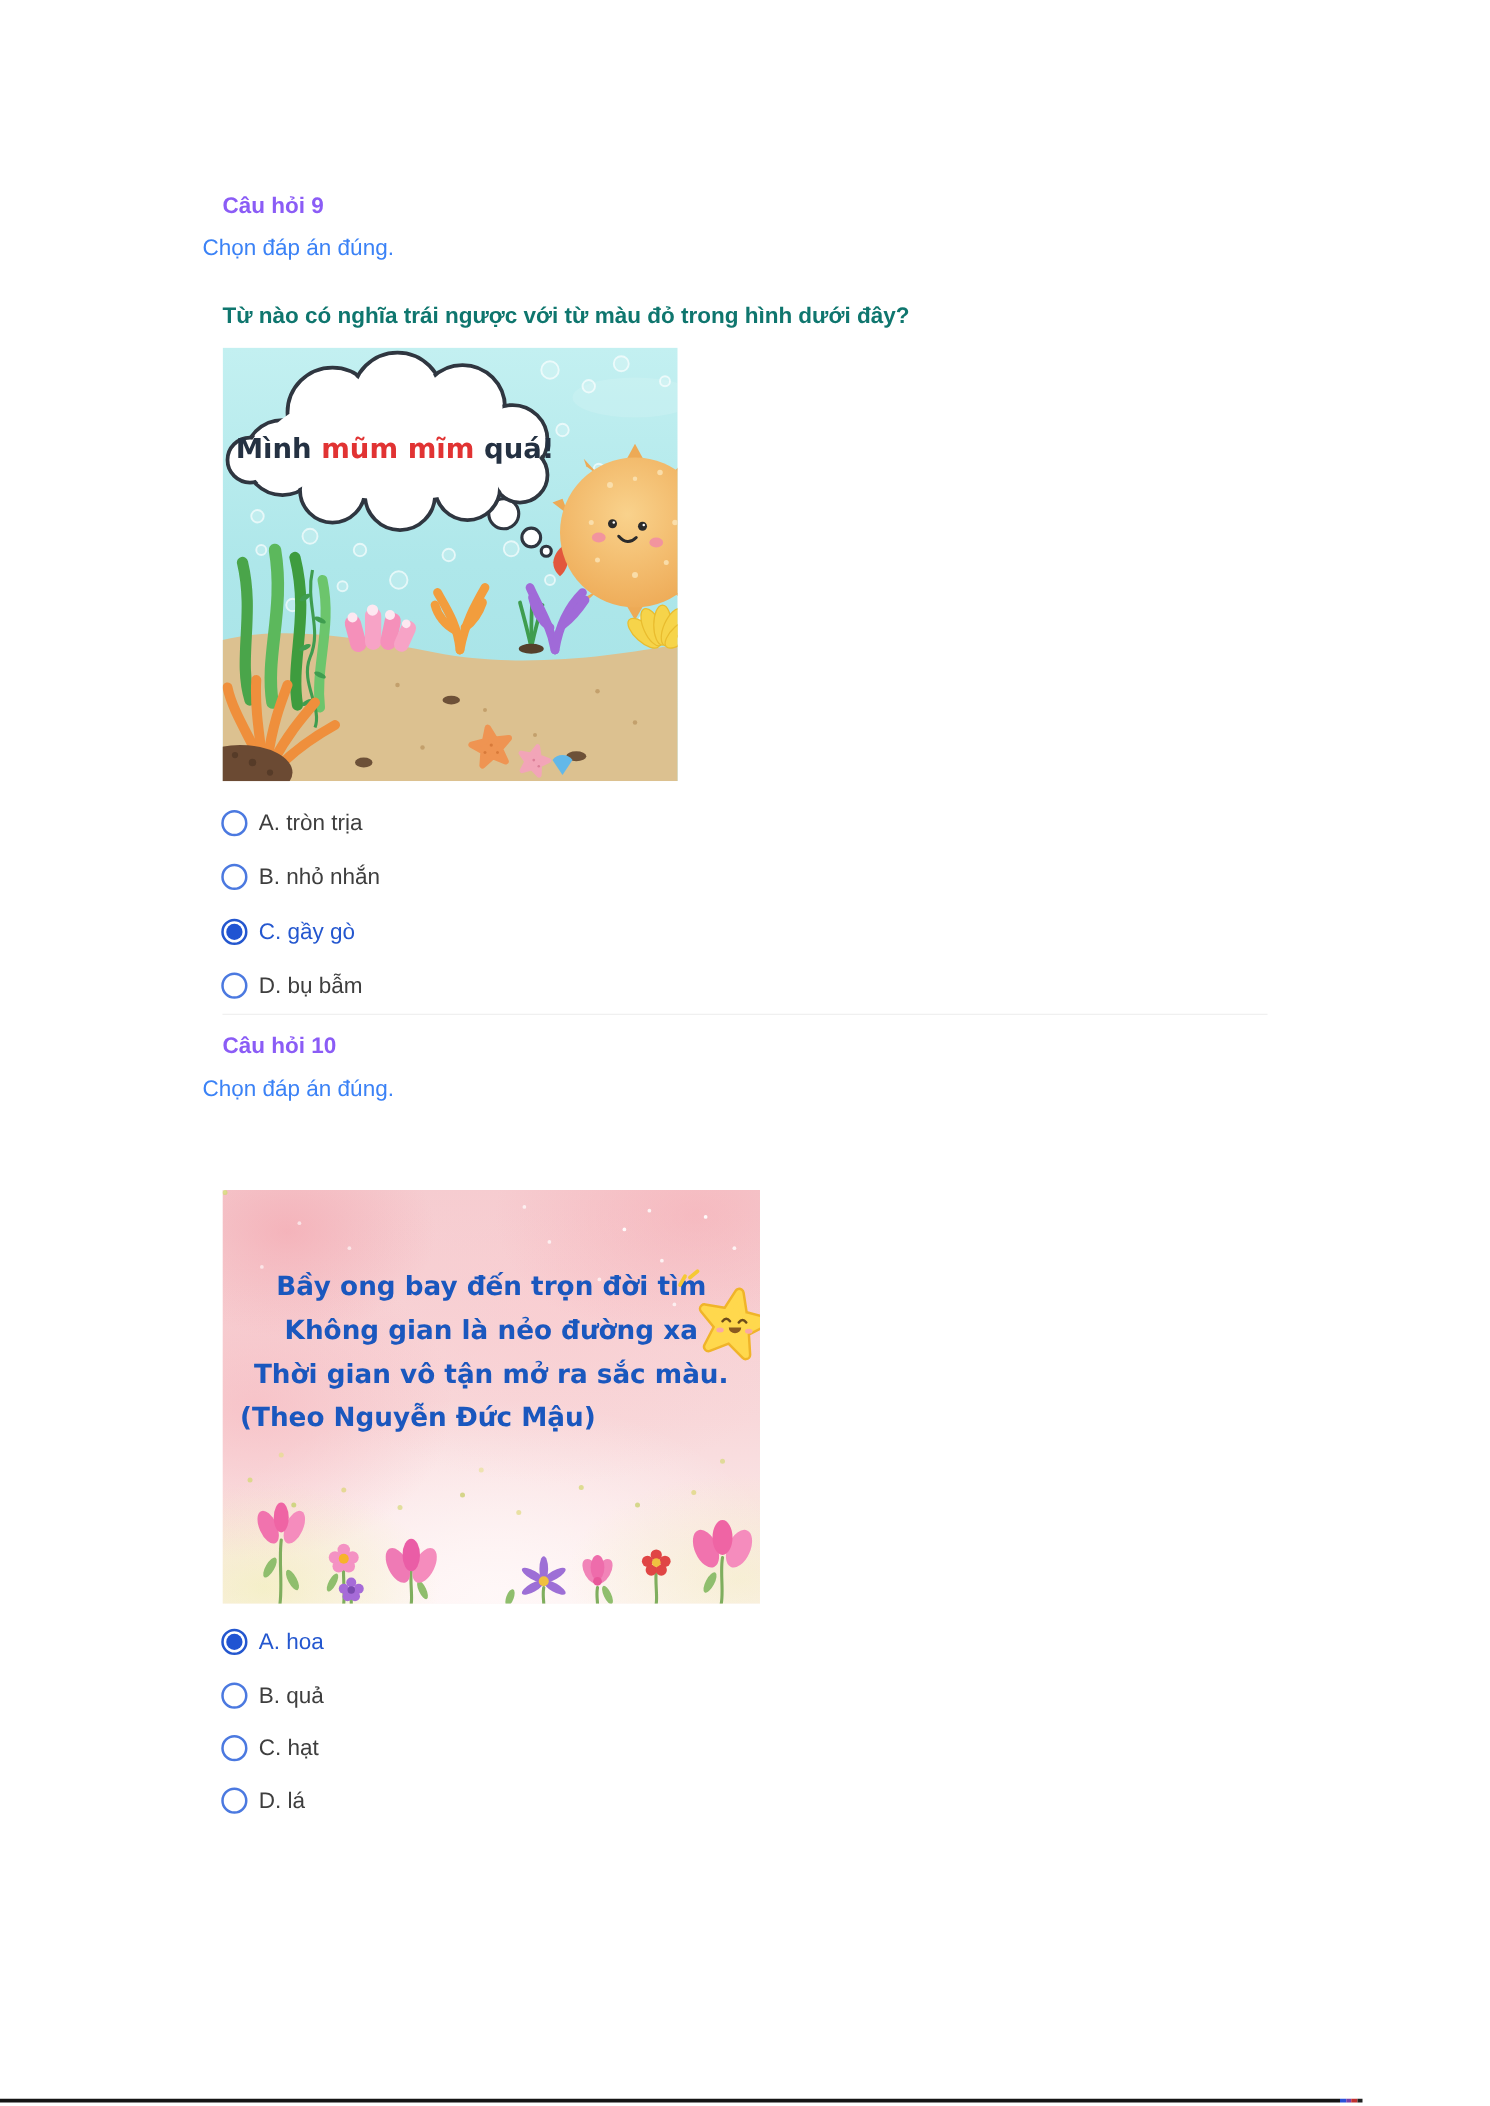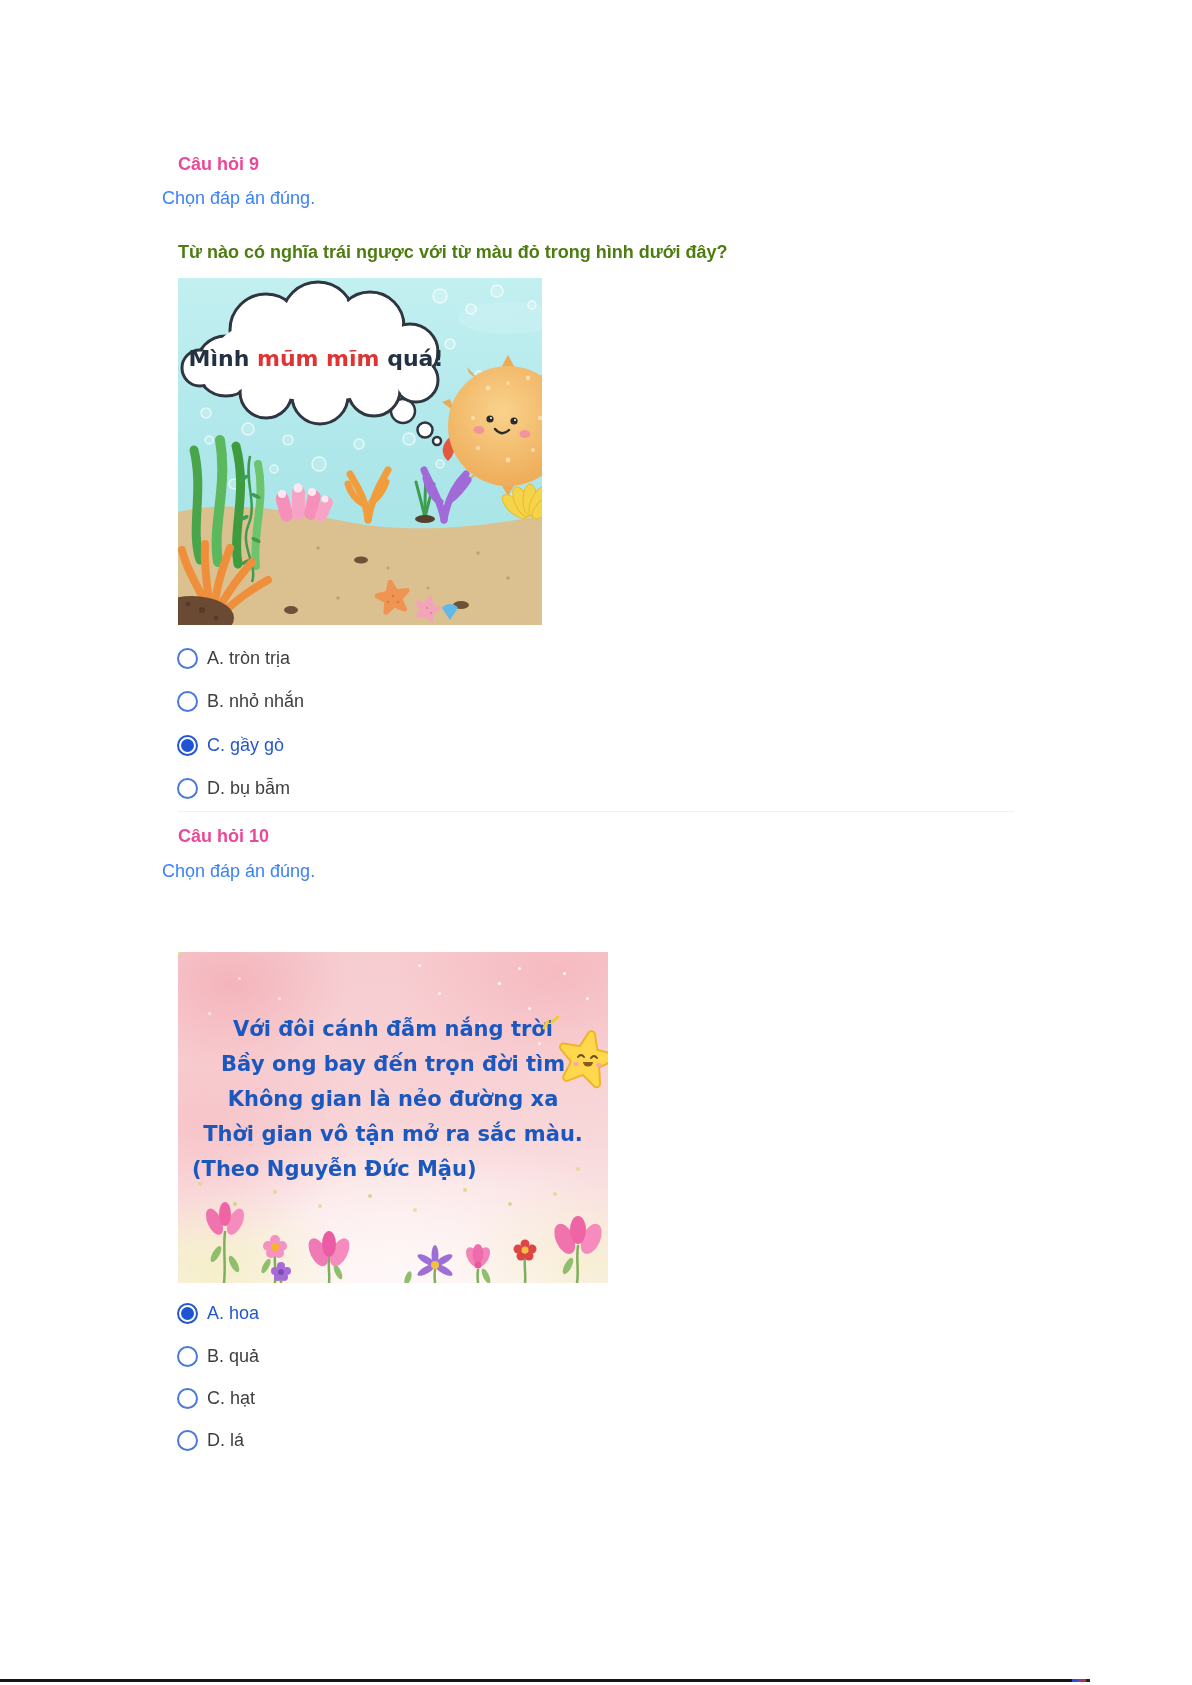--- a/index.html
+++ b/index.html
@@ -1,20 +1,20 @@
 <!DOCTYPE html>
 <html><head>
 <meta charset="utf-8">
 <style>
   html,body{margin:0;padding:0;background:#ffffff;}
   .canvas{position:relative;width:1192px;height:1685px;background:#ffffff;overflow:hidden;
           font-family:"Liberation Sans", sans-serif;}
-  .q-header{position:absolute;left:178px;font-size:18px;font-weight:bold;color:#ec4899;white-space:nowrap;}
+  .q-header{position:absolute;left:178px;font-size:18px;font-weight:bold;color:#8b5cf6;white-space:nowrap;}
   .q-instruction{position:absolute;left:162px;font-size:18px;color:#3b82f6;white-space:nowrap;}
-  .q-prompt{position:absolute;left:178px;font-size:18px;font-weight:bold;color:#4d7c0f;white-space:nowrap;}
+  .q-prompt{position:absolute;left:178px;font-size:18px;font-weight:bold;color:#0f766e;white-space:nowrap;}
   .q-image{position:absolute;left:178px;overflow:hidden;}
   .divider{position:absolute;left:178px;width:836px;height:1px;background:#f0f0f0;}
 
   .opt-row{position:absolute;left:177px;height:24px;display:flex;align-items:center;gap:9px;cursor:pointer;}
   .radio{width:21px;height:21px;box-sizing:border-box;border:2px solid #4b79e0;border-radius:50%;
          background:#fff;position:relative;flex:none;}
   .opt-label{font-size:18px;color:#3e3e3e;white-space:nowrap;}
   .opt-row.selected .radio{border-color:#2457cf;}
   .opt-row.selected .radio::after{content:"";position:absolute;inset:2px;border-radius:50%;background:#2054d2;}
   .opt-row.selected .opt-label{color:#2457cf;}
@@ -342,21 +342,20 @@
 
   <div class="q-header" style="top:826px">Câu hỏi 10</div>
   <div class="q-instruction" style="top:861px">Chọn đáp án đúng.</div>
 
   <div class="q-image" style="top:952px;width:430px;height:331px">
     <div class="poem-card">
       <div class="speck-white"></div>
       <div class="speck-green"></div>
 
       <div class="poem-lines">
-        <div class="poem-line">Với đôi cánh đẫm nắng trời</div>
         <div class="poem-line">Bầy ong bay đến trọn đời tìm</div>
         <div class="poem-line">Không gian là nẻo đường xa</div>
         <div class="poem-line">Thời gian vô tận mở ra sắc màu.</div>
         <div class="poem-line attribution">(Theo Nguyễn Đức Mậu)</div>
       </div>
 
       <div class="sparkle-wrap">
         <svg width="22" height="22" viewBox="0 0 22 22">
           <g stroke="#f5c935" stroke-width="3" stroke-linecap="round">
             <line x1="4" y1="14" x2="8" y2="7"></line>

